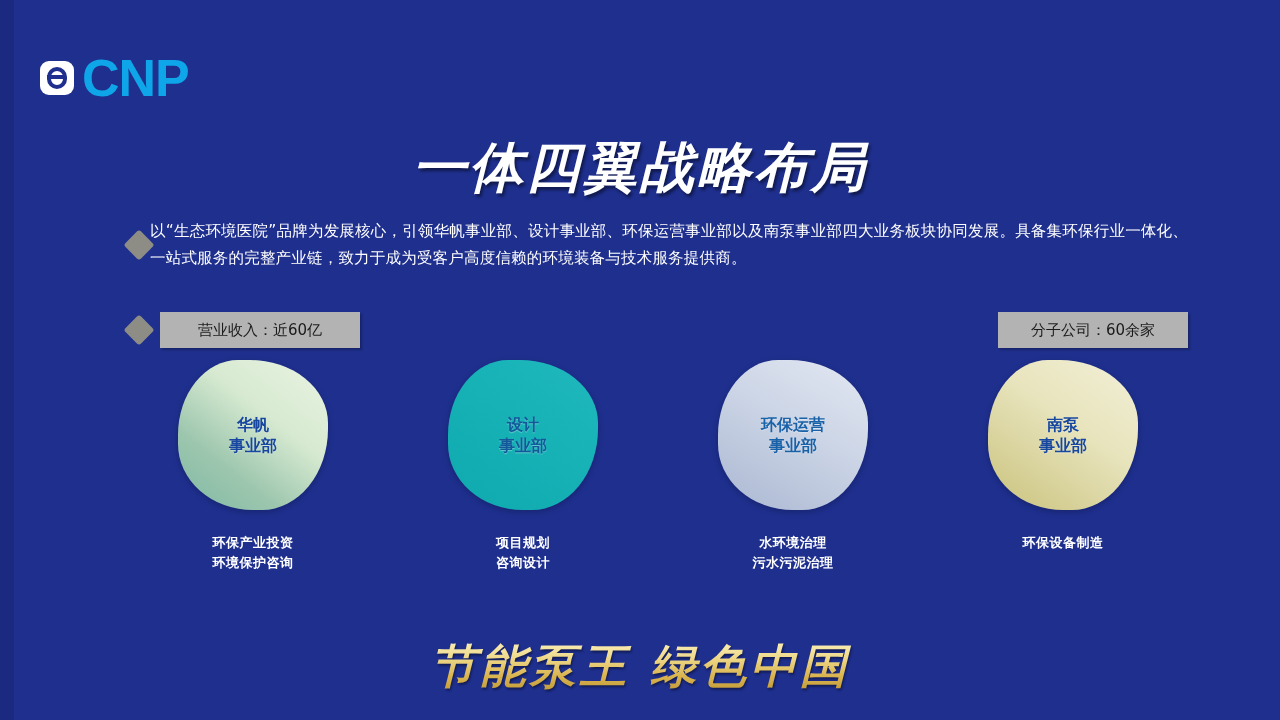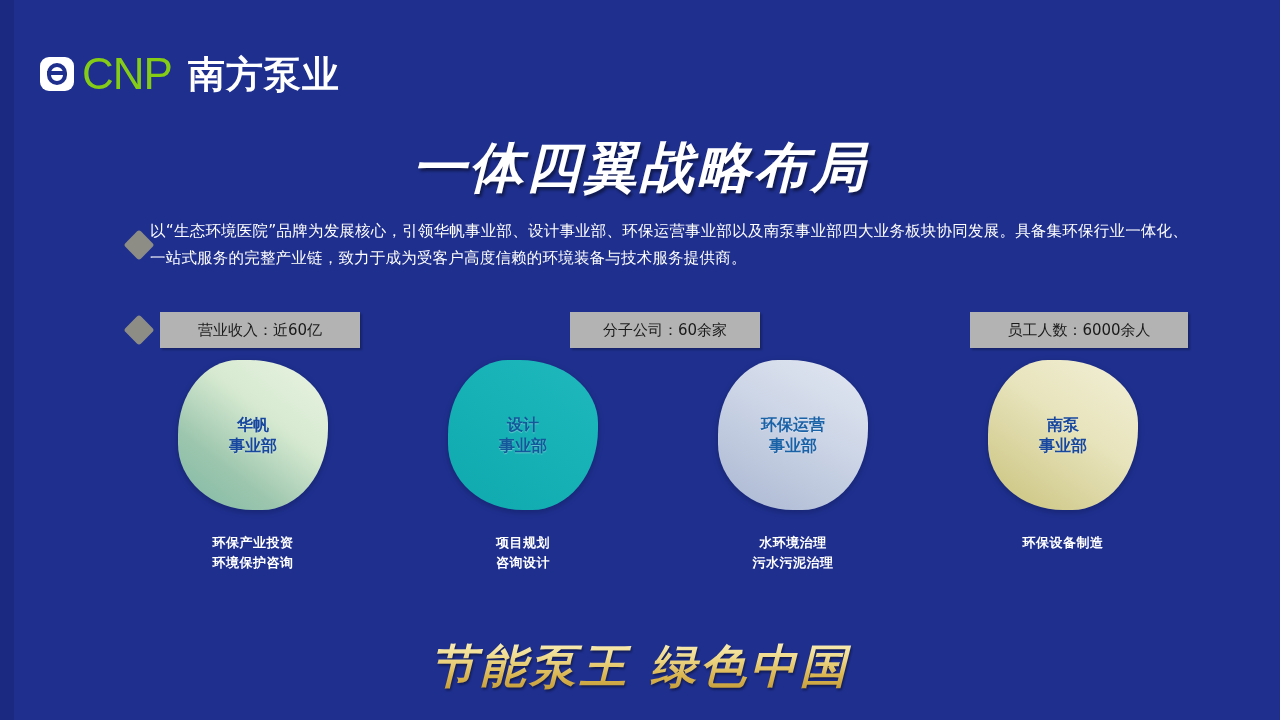--- a/index.html
+++ b/index.html
@@ -30,22 +30,22 @@
     content:""; position:absolute; left:7px; top:6px;
     width:20px; height:22px;
     border:4px solid #1e2f8e; border-radius:10px 10px 10px 10px;
     box-sizing:border-box;
   }
   .logo-mark::after{
     content:""; position:absolute; left:7px; top:14px;
     width:16px; height:4px; background:#1e2f8e;
   }
   .logo-cnp{
-    font-size:44px; font-weight:normal; letter-spacing:-1px;
-    line-height:1; color:#84cc16; font-family:"Liberation Sans",sans-serif;
+    font-size:52px; font-weight:bold; letter-spacing:-1px;
+    line-height:1; color:#0ea5e9; font-family:"Liberation Sans",sans-serif;
   }
   .logo-cn{
     font-size:37px; font-weight:bold; line-height:1; color:#ffffff;
     margin-left:8px; letter-spacing:1px;
     font-family:"Liberation Sans","DejaVu Sans",sans-serif;
   }
 
   
   .title{
     position:absolute; top:132px; left:0; width:1280px;
@@ -153,42 +153,38 @@
   }
 </style>
 </head>
 <body>
 
 <div class="edge-strip"></div>
 
 <div class="logo">
   <div class="logo-mark"></div>
   <span class="logo-cnp">CNP</span>
-  <span class="logo-cn">南方泵业</span>
 </div>
 
 <div class="title">一体四翼战略布局</div>
 
 <div class="intro-row">
   <div class="diamond"></div>
   <div class="intro-text">以“生态环境医院”品牌为发展核心，引领华帆事业部、设计事业部、环保运营事业部以及南泵事业部四大业务板块协同发展。具备集环保行业一体化、一站式服务的完整产业链，致力于成为受客户高度信赖的环境装备与技术服务提供商。</div>
 </div>
 
 <div class="stat-row">
   <div class="diamond"></div>
   <div class="stats">
     <div class="stat-box w1">
       <span>营业收入：近60亿</span>
     </div>
     <div class="stat-box w3">
       <span>分子公司：60余家</span>
     </div>
-    <div class="stat-box w4">
-      <span>员工人数：6000余人</span>
-    </div>
   </div>
 </div>
 
 <div class="pillars">
 
   <div class="pillar">
     <div class="blob b1">
       <div class="blob-label">
         <div>华帆</div>
         <div>事业部</div>

